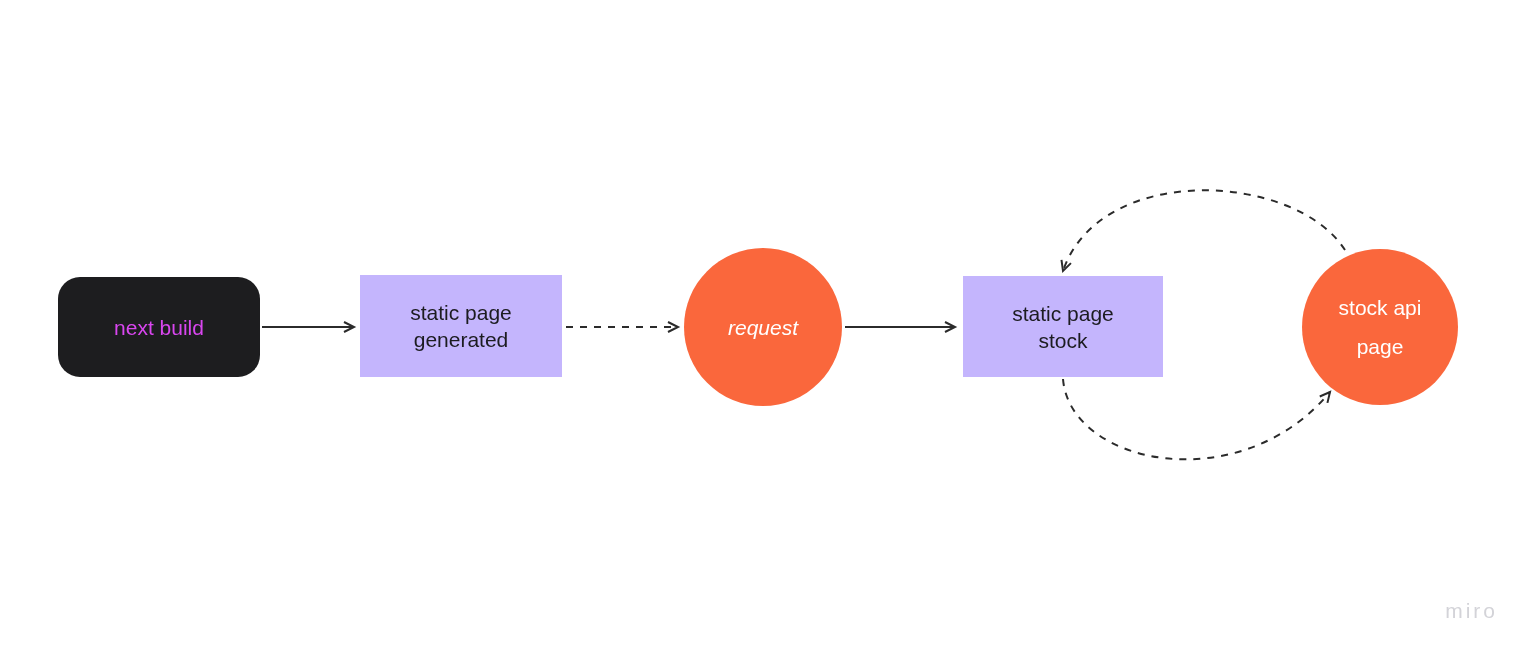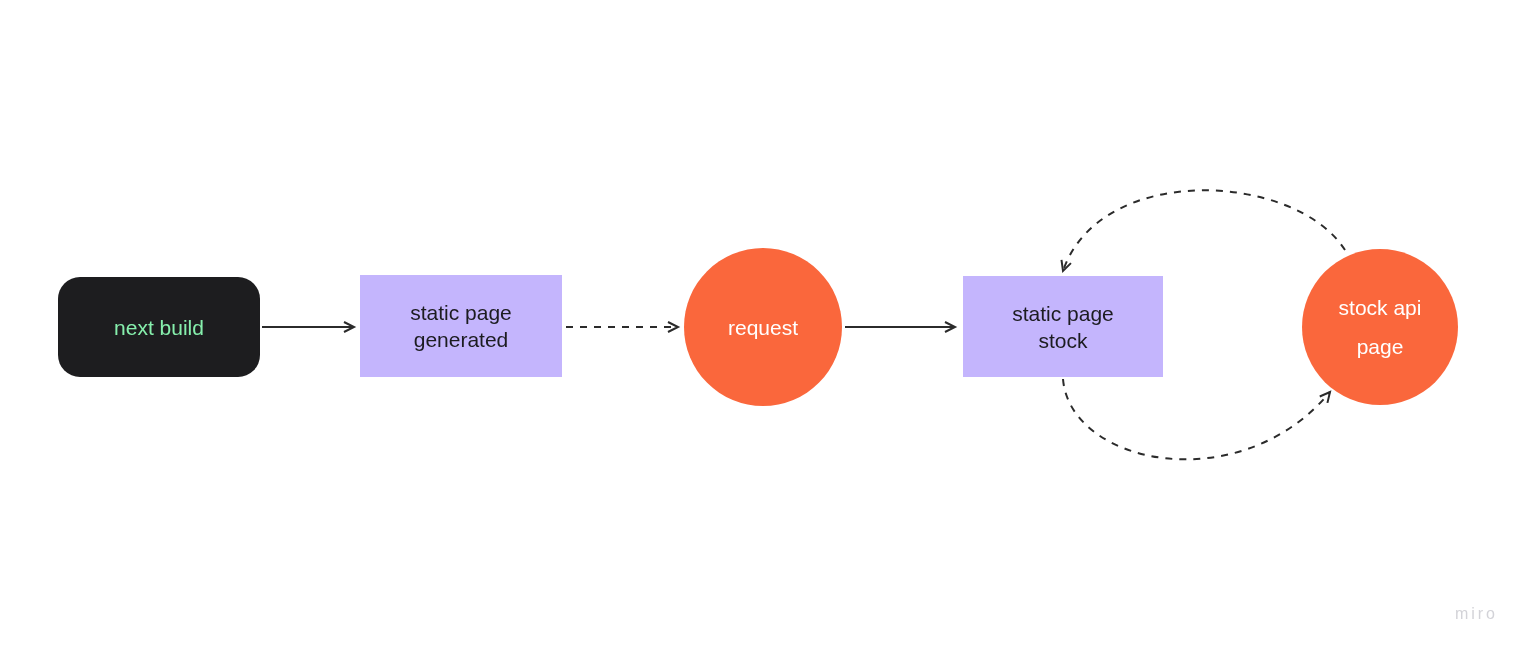--- a/index.html
+++ b/index.html
@@ -36,40 +36,40 @@
     flex-direction: column;
     align-items: center;
     justify-content: center;
     text-align: center;
     font-size: 21px;
     line-height: 27px;
     box-sizing: border-box;
   }
   .node-black {
     background: #1d1d1f;
-    color: #86efac;
+    color: #d946ef;
     border-radius: 22px;
   }
   .node-yellow {
     background: #c4b5fd;
     color: #1c1c20;
   }
   .node-orange {
     background: #fa673c;
     color: #ffffff;
     border-radius: 50%;
   }
   .node .line {
     display: block;
   }
   .watermark {
     position: absolute;
     right: 32px;
     bottom: 30px;
-    font-size: 16px;
+    font-size: 21px;
     font-weight: 500;
     letter-spacing: 3px;
     color: #d3d3d8;
     user-select: none;
   }
 </style>
 </head>
 <body>
 
 <div class="canvas">
@@ -89,21 +89,21 @@
 
   <div class="node node-black" style="left:58px; top:277px; width:202px; height:100px;">
     <span class="line">next build</span>
   </div>
 
   <div class="node node-yellow" style="left:360px; top:275px; width:202px; height:102px;">
     <span class="line">static page</span>
     <span class="line">generated</span>
   </div>
 
-  <div class="node node-orange" style="left:684px; top:248px; width:158px; height:158px;">
+  <div class="node node-orange" style="left:684px; top:248px; width:158px; height:158px;font-style:italic;">
     <span class="line">request</span>
   </div>
 
   <div class="node node-yellow" style="left:963px; top:276px; width:200px; height:101px;">
     <span class="line">static page</span>
     <span class="line">stock</span>
   </div>
 
   <div class="node node-orange" style="left:1302px; top:249px; width:156px; height:156px;gap:12px;">
     <span class="line">stock api</span>

